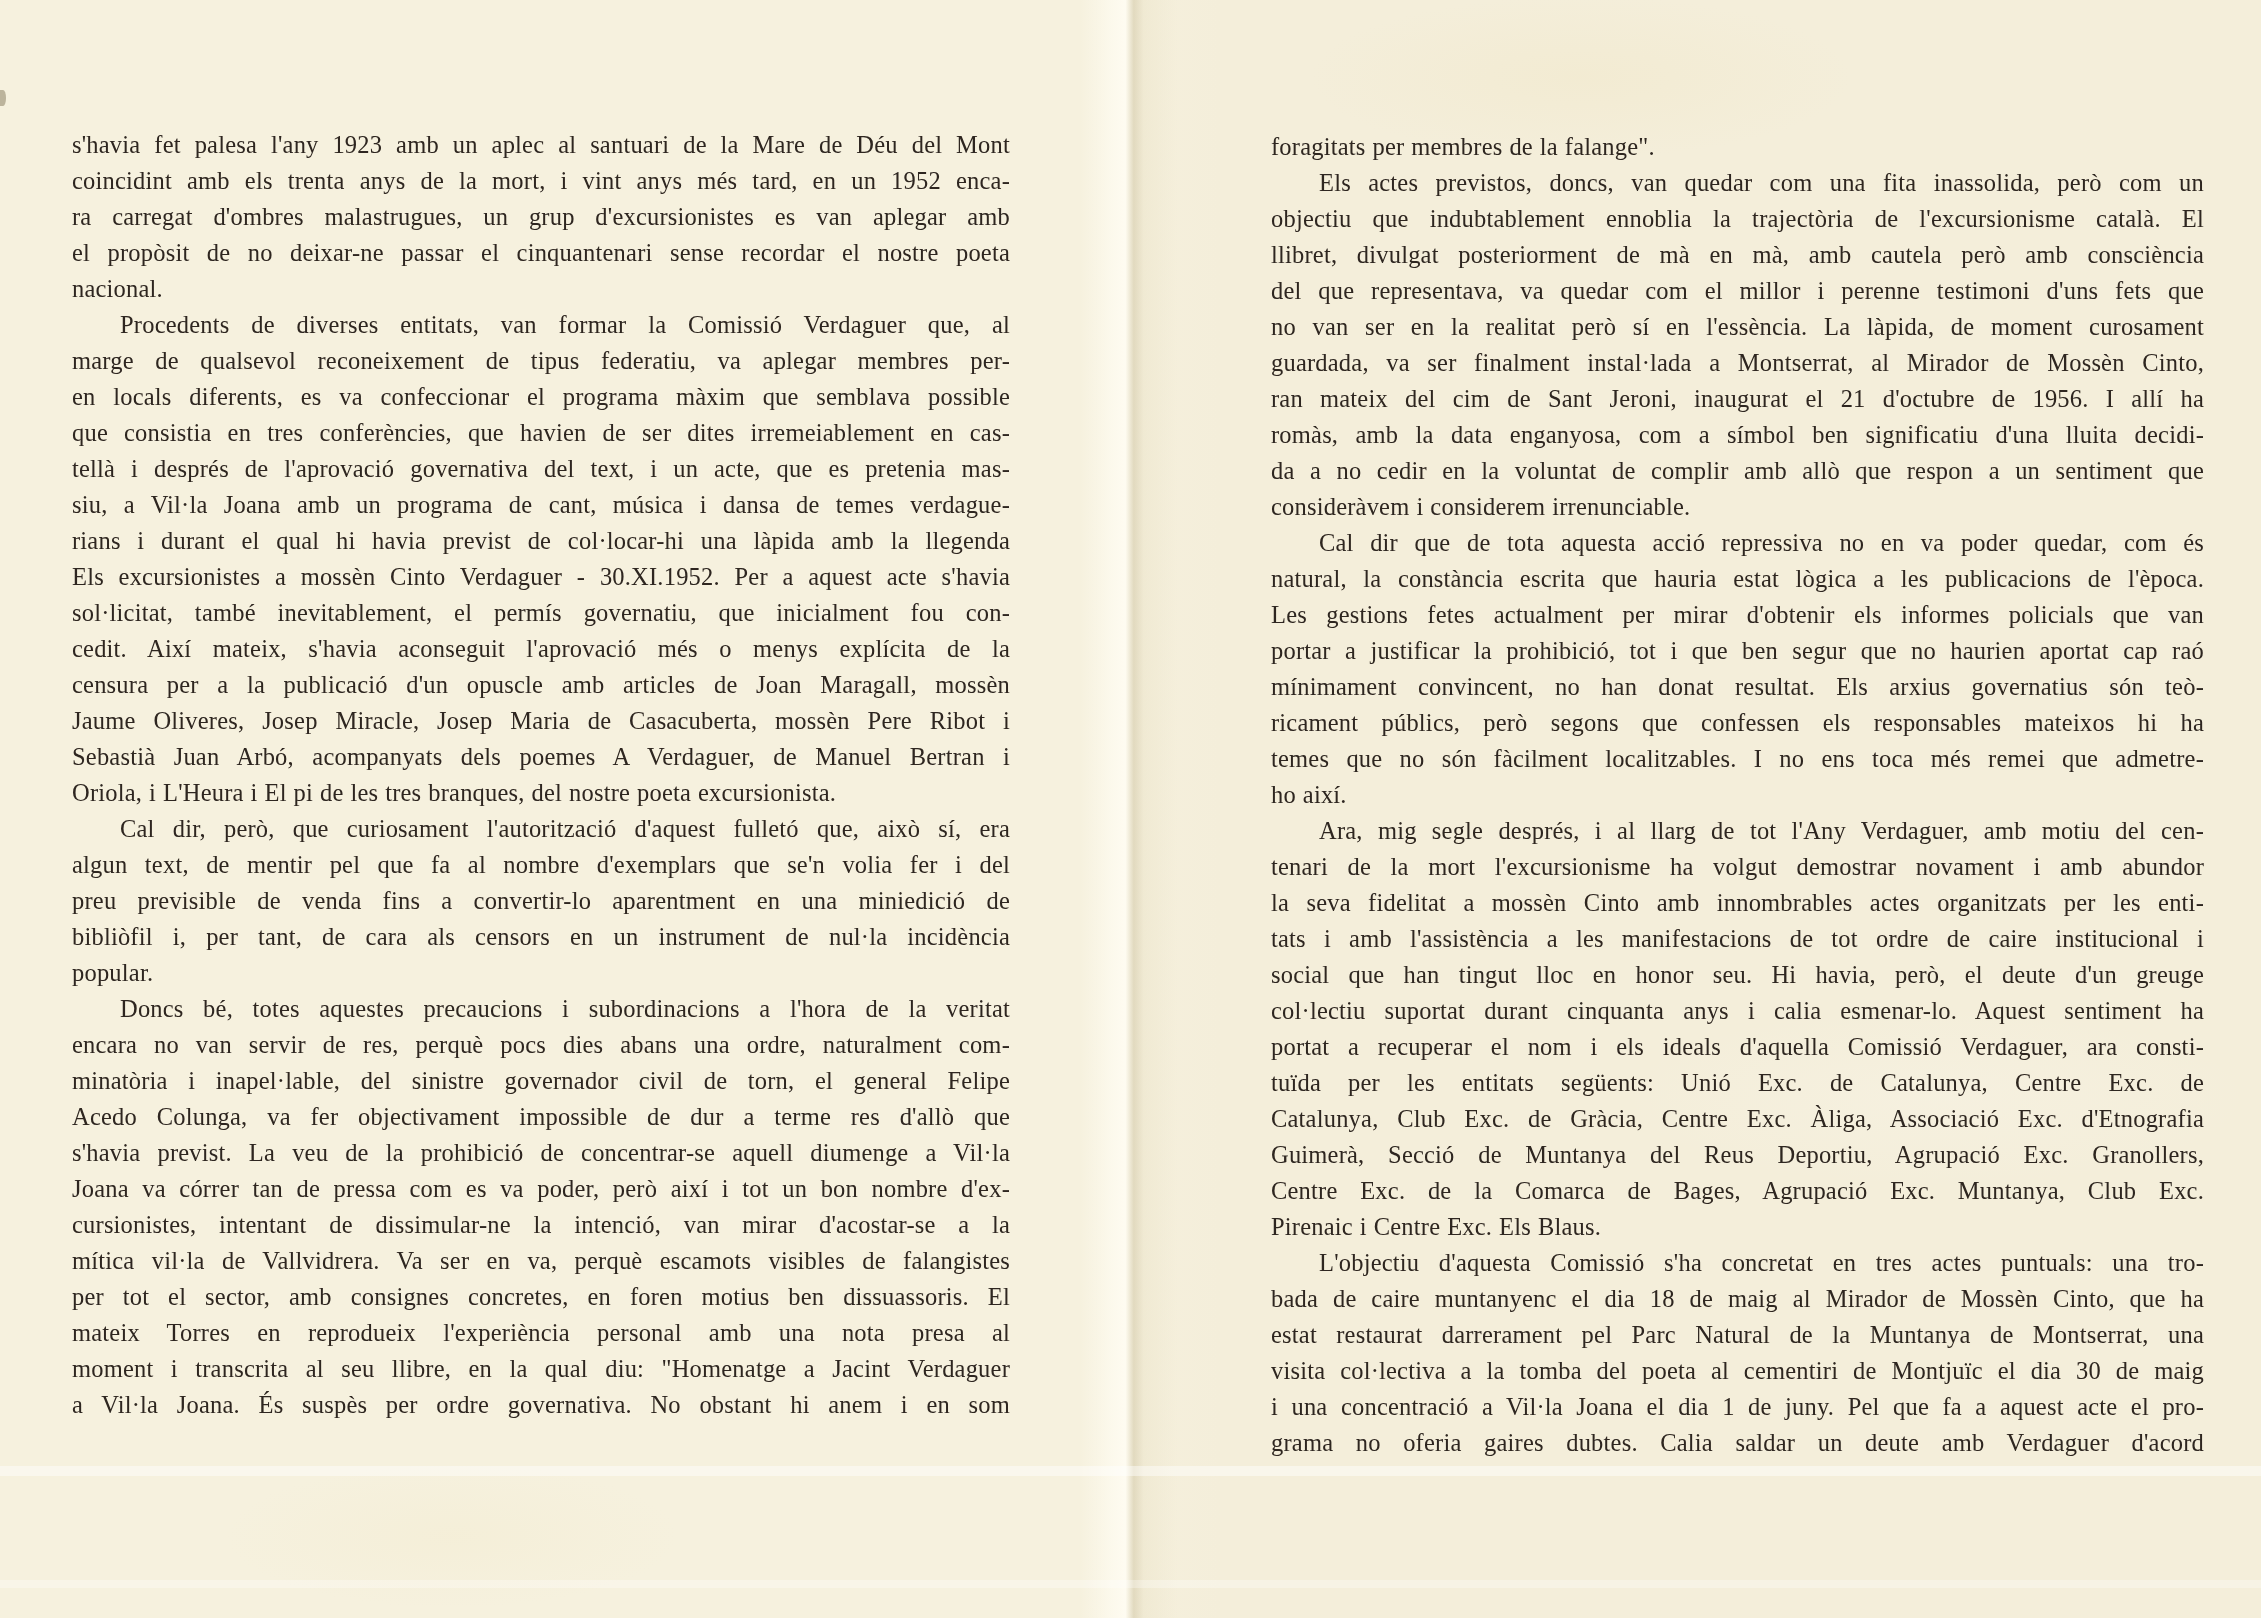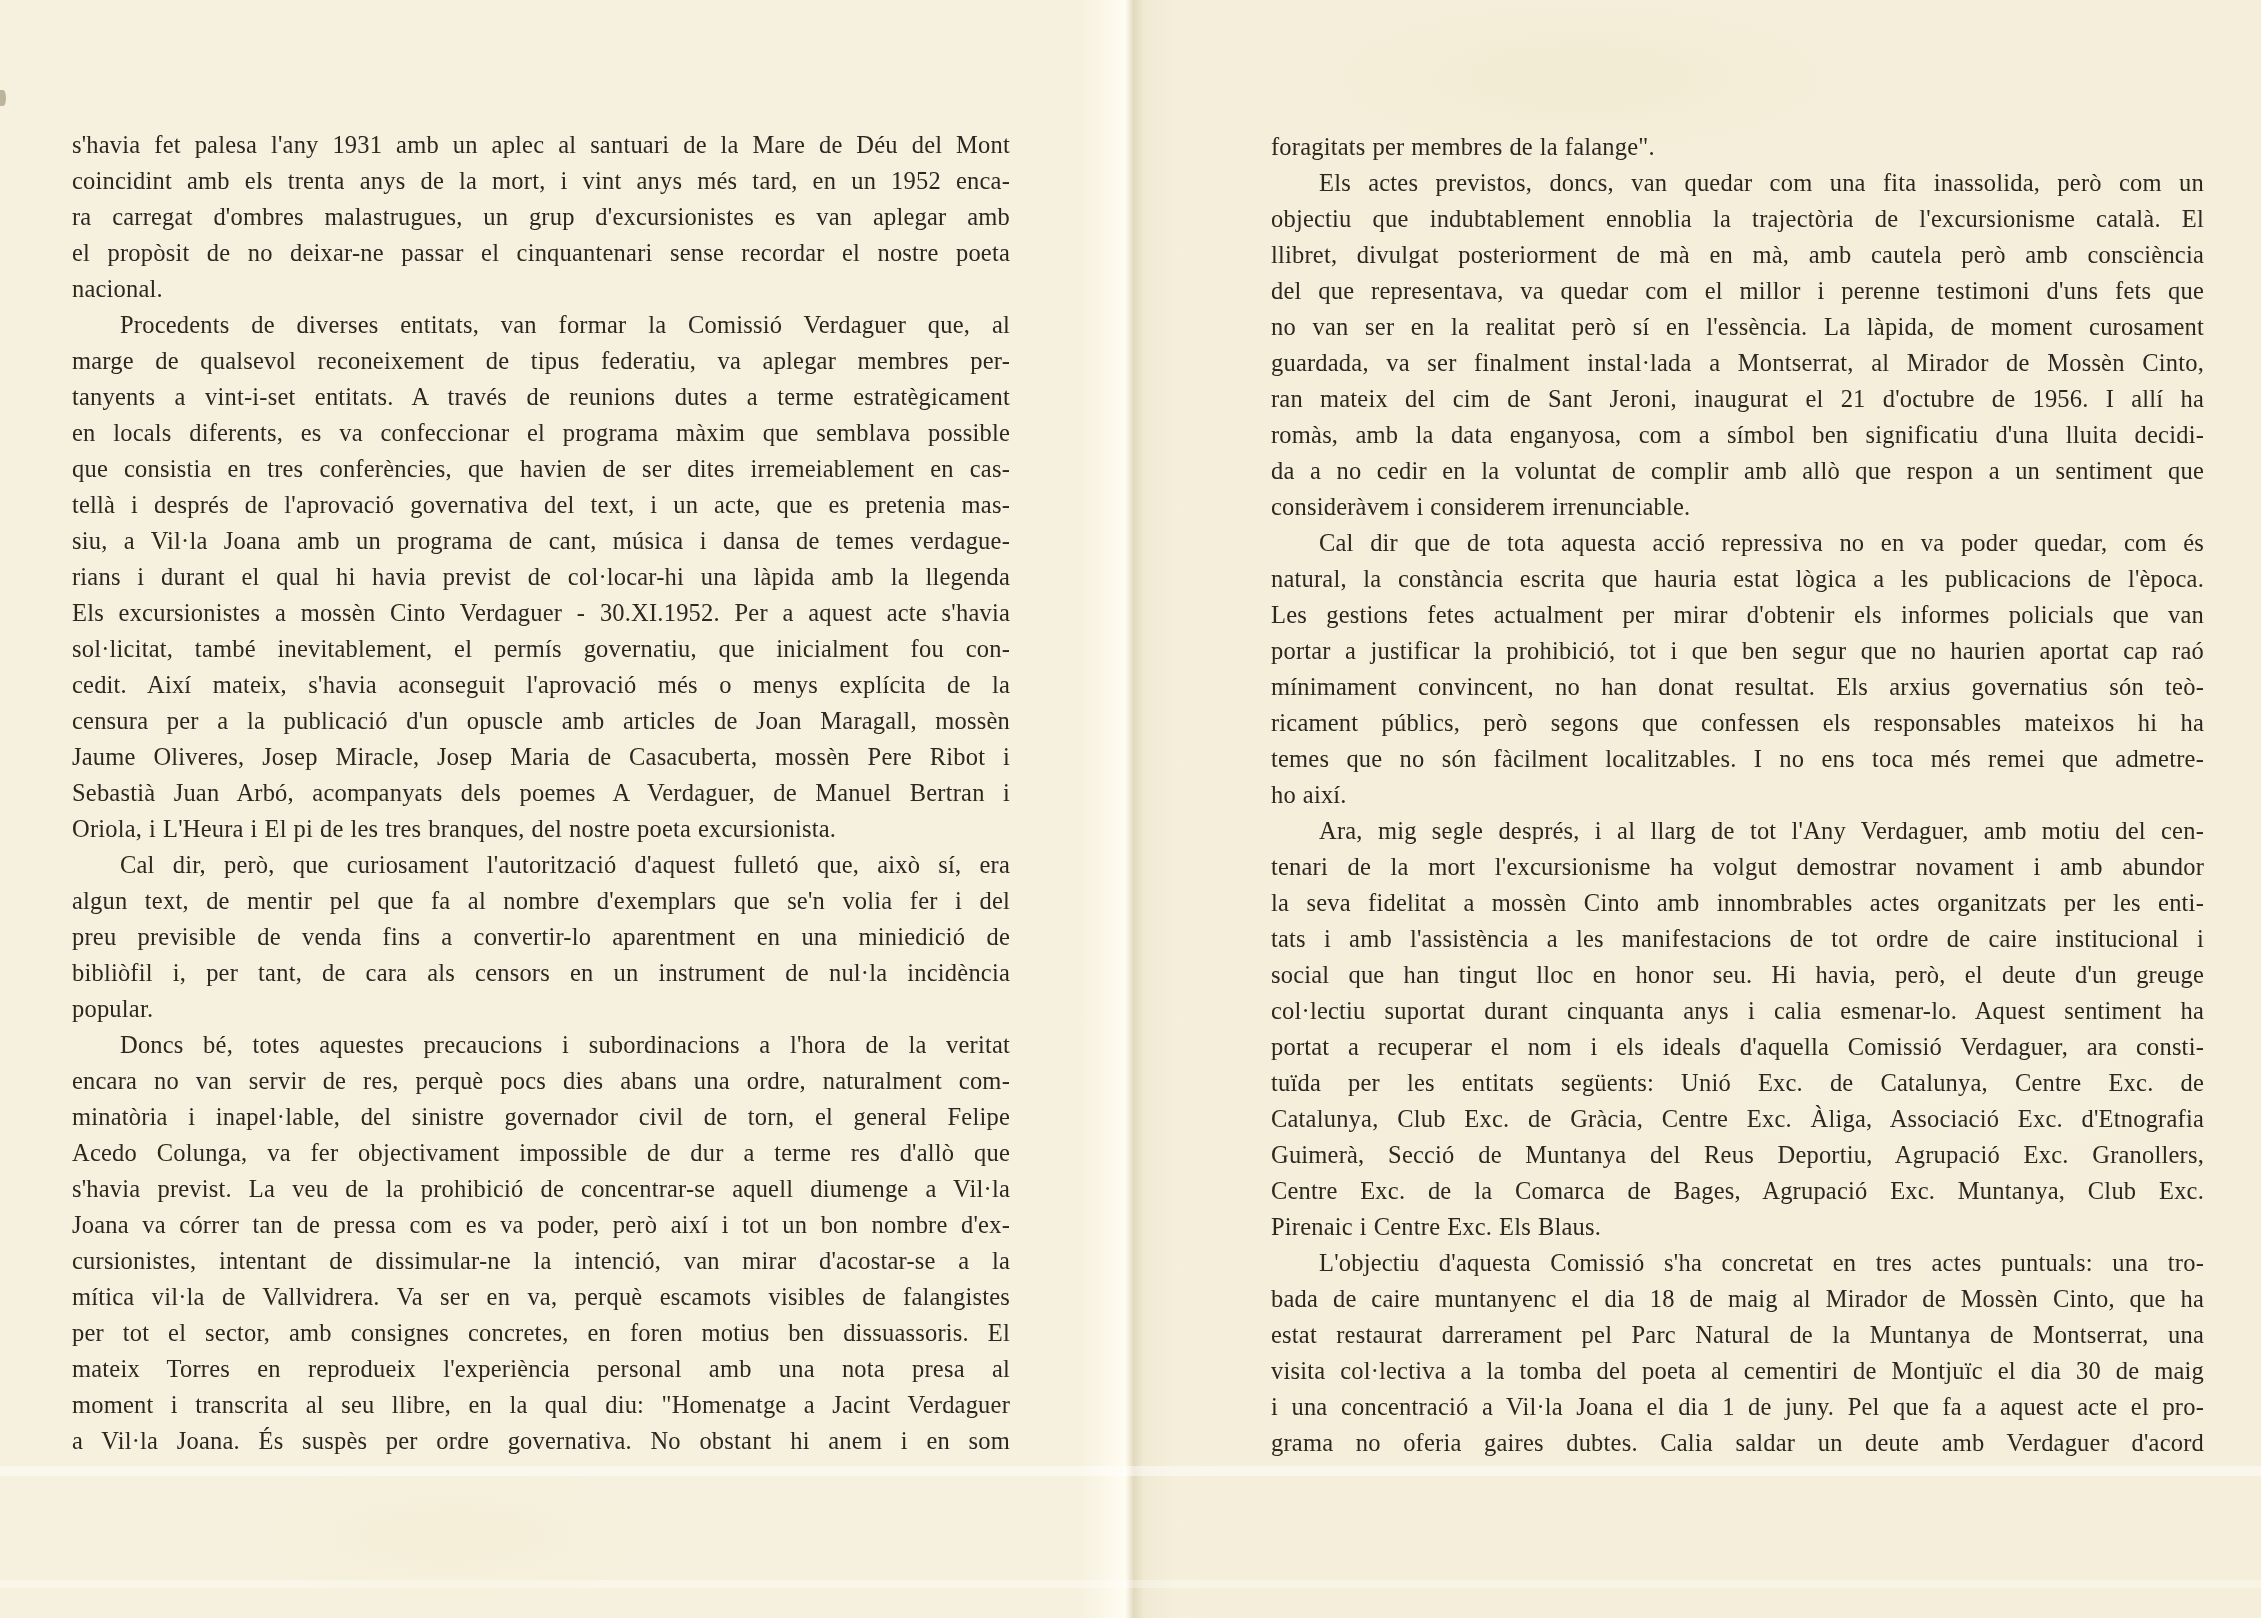--- a/index.html
+++ b/index.html
@@ -62,28 +62,27 @@
       radial-gradient(ellipse 452px 129px at 1936px 1097px, rgba(250,246,236,0.30), rgba(250,246,236,0) 70%);
   }
 </style>
 </head>
 <body>
 
 <div class="spread" id="spread" style="background: linear-gradient(90deg, rgb(246, 241, 222) 0%, rgb(246, 241, 222) 48%, rgb(244, 238, 218) 54%, rgb(244, 238, 218) 100%); color: rgb(46, 38, 32);">
   <div class="mottle"></div>
 
   <div class="page-text" id="left-text">
-      <div class="line"><span>s'havia fet palesa l'any 1931 amb un aplec al santuari de la Mare de Déu del Mont</span></div>
+      <div class="line"><span>s'havia fet palesa l'any 1923 amb un aplec al santuari de la Mare de Déu del Mont</span></div>
       <div class="line"><span>coincidint amb els trenta anys de la mort, i vint anys més tard, en un 1952 enca-</span></div>
       <div class="line"><span>ra carregat d'ombres malastrugues, un grup d'excursionistes es van aplegar amb</span></div>
       <div class="line"><span>el propòsit de no deixar-ne passar el cinquantenari sense recordar el nostre poeta</span></div>
       <div class="line last"><span>nacional.</span></div>
       <div class="line indent"><span>Procedents de diverses entitats, van formar la Comissió Verdaguer que, al</span></div>
       <div class="line"><span>marge de qualsevol reconeixement de tipus federatiu, va aplegar membres per-</span></div>
-      <div class="line"><span>tanyents a vint-i-set entitats. A través de reunions dutes a terme estratègicament</span></div>
       <div class="line"><span>en locals diferents, es va confeccionar el programa màxim que semblava possible</span></div>
       <div class="line"><span>que consistia en tres conferències, que havien de ser dites irremeiablement en cas-</span></div>
       <div class="line"><span>tellà i després de l'aprovació governativa del text, i un acte, que es pretenia mas-</span></div>
       <div class="line"><span>siu, a Vil·la Joana amb un programa de cant, música i dansa de temes verdague-</span></div>
       <div class="line"><span>rians i durant el qual hi havia previst de col·locar-hi una làpida amb la llegenda</span></div>
       <div class="line"><span class="it">Els excursionistes a mossèn Cinto Verdaguer - 30.XI.1952.</span><span> Per a aquest acte s'havia</span></div>
       <div class="line"><span>sol·licitat, també inevitablement, el permís governatiu, que inicialment fou con-</span></div>
       <div class="line"><span>cedit. Així mateix, s'havia aconseguit l'aprovació més o menys explícita de la</span></div>
       <div class="line"><span>censura per a la publicació d'un opuscle amb articles de Joan Maragall, mossèn</span></div>
       <div class="line"><span>Jaume Oliveres, Josep Miracle, Josep Maria de Casacuberta, mossèn Pere Ribot i</span></div>

